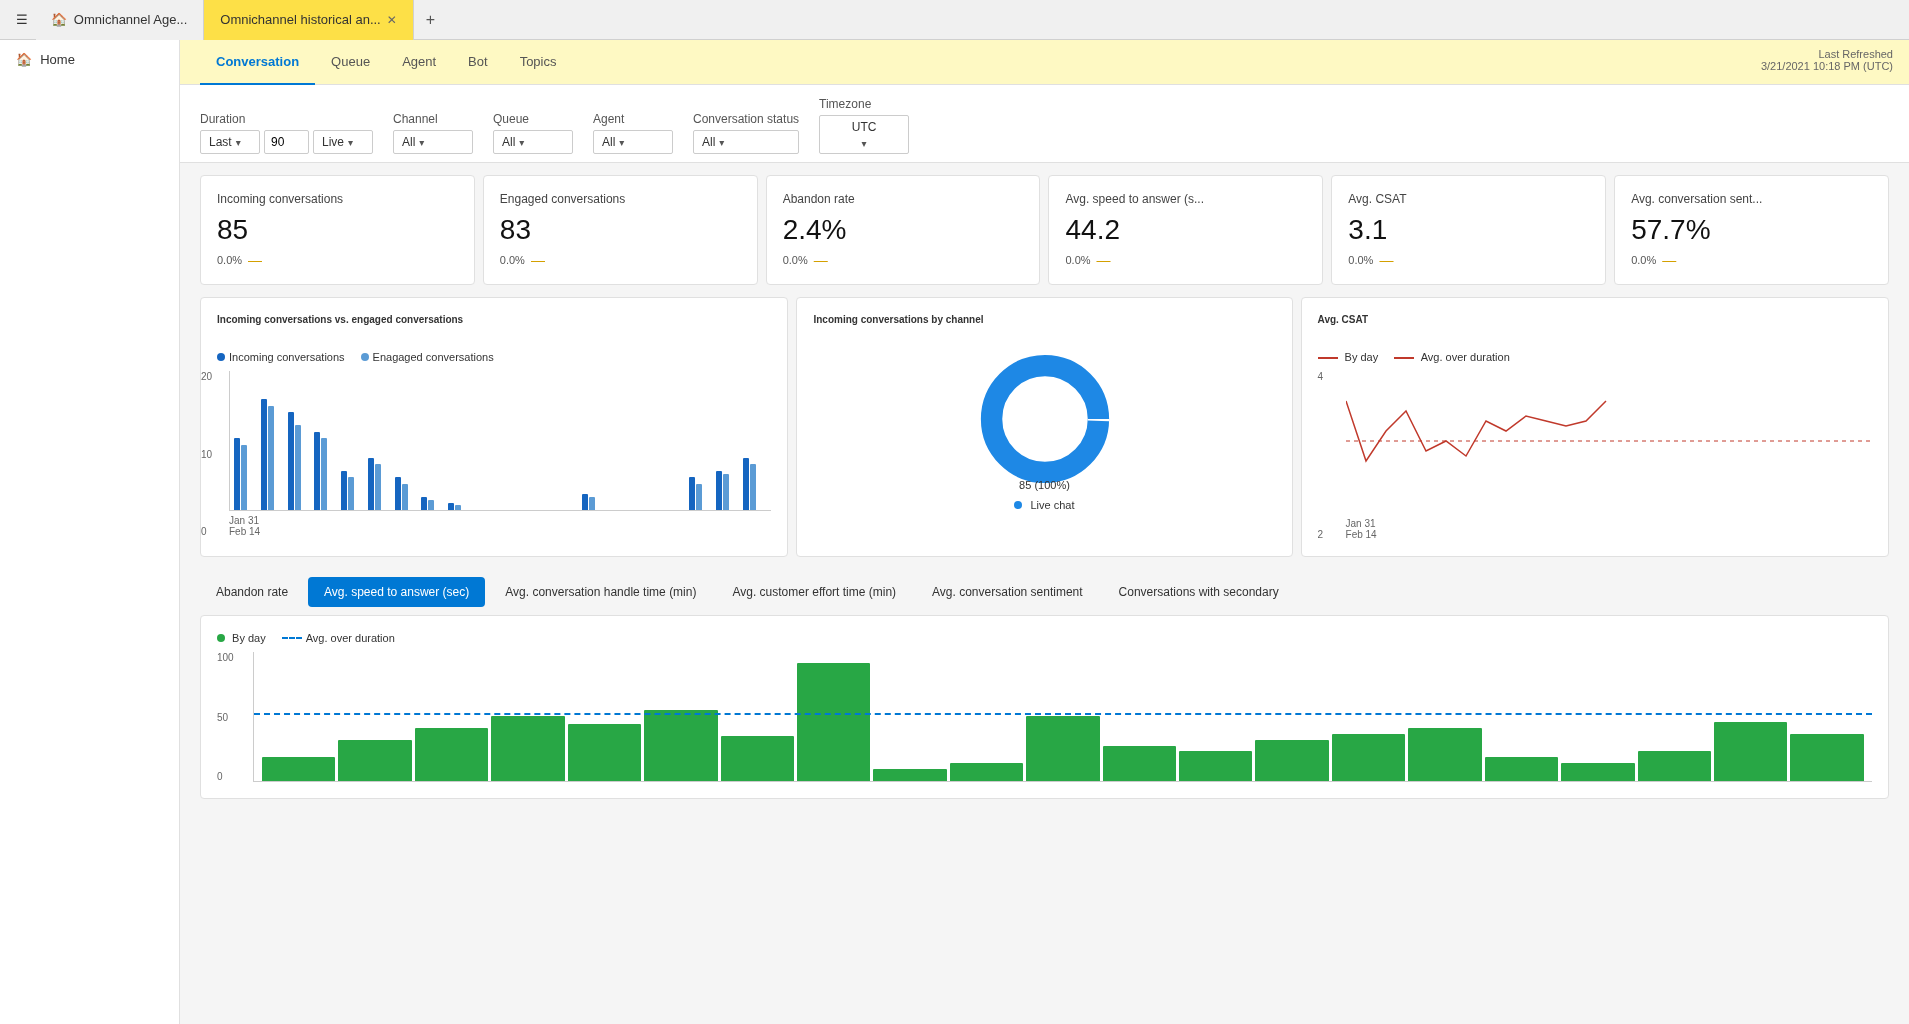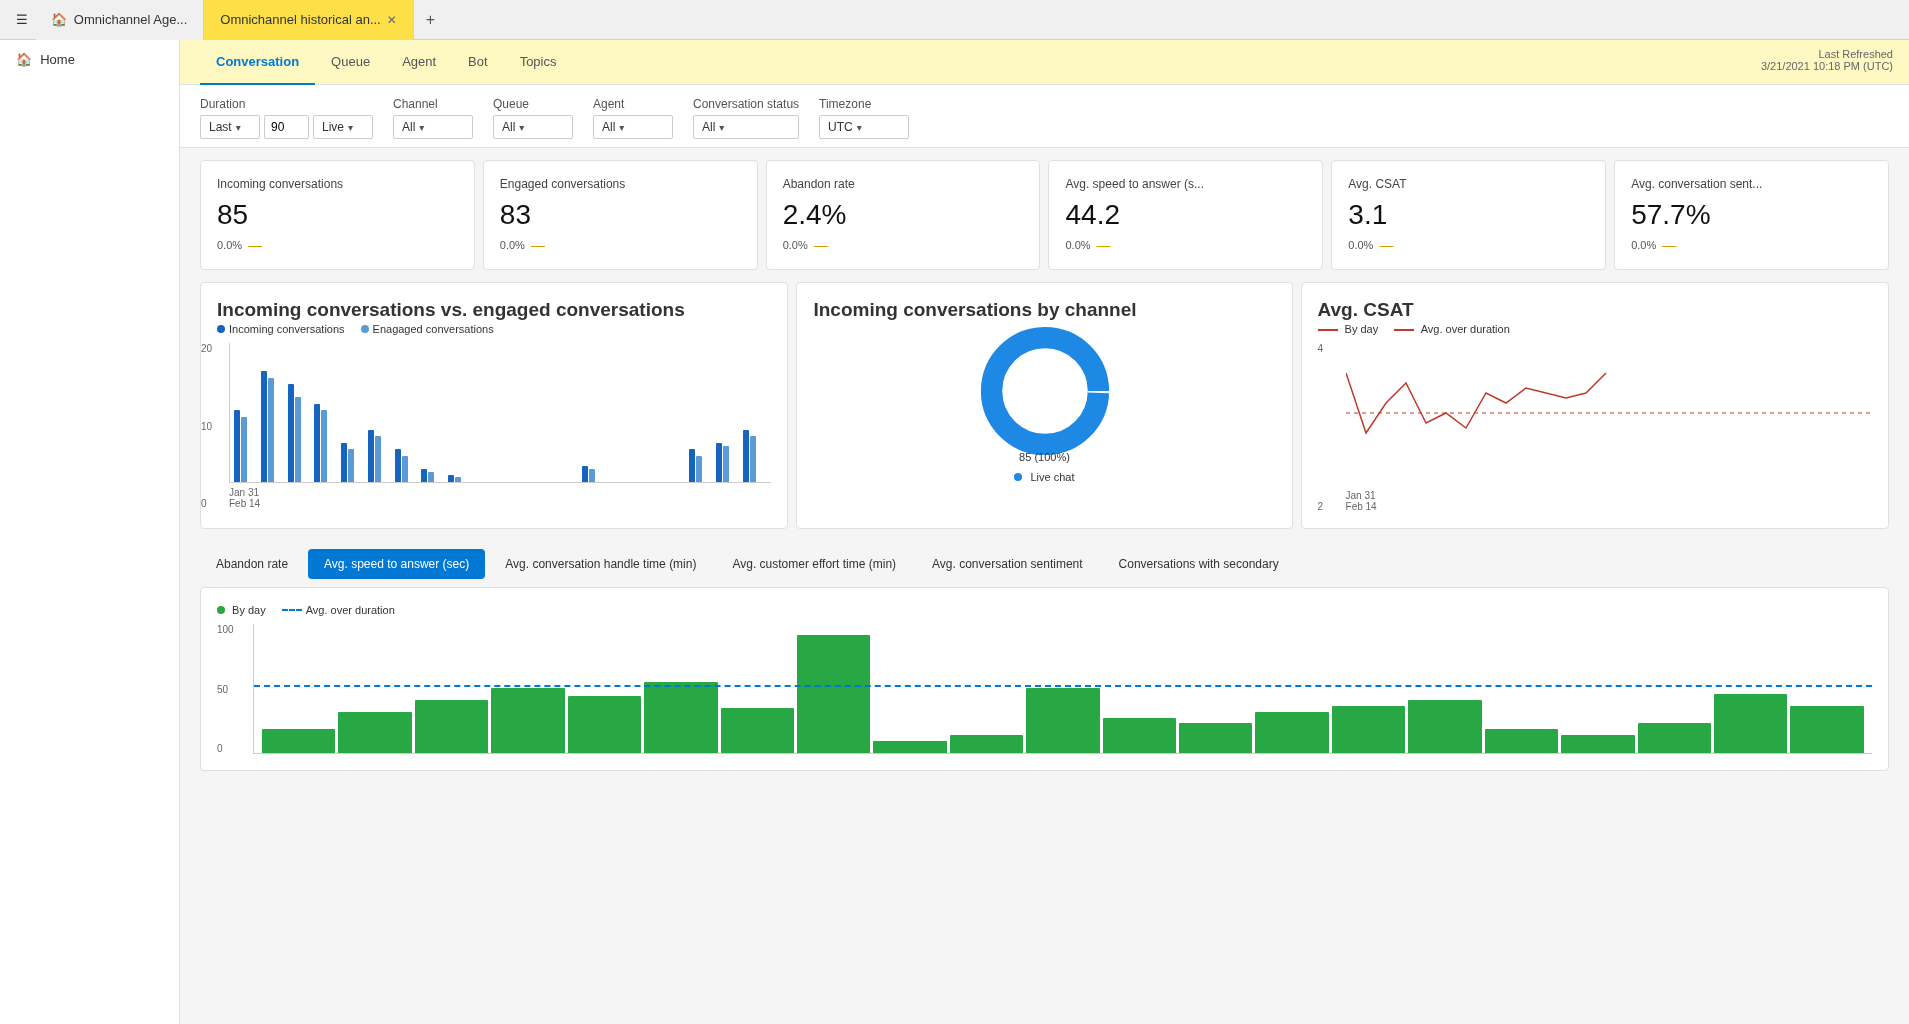--- a/index.html
+++ b/index.html
@@ -156,21 +156,21 @@
       padding: 0 20px 12px 20px;
     }
     .chart-card {
       background: #fff;
       border: 1px solid #e0e0e0;
       border-radius: 4px;
       padding: 16px;
       flex: 1;
       min-width: 0;
     }
-    .chart-title { font-size: 19px; font-weight: 600; margin-bottom: 2px; }
+    .chart-title { font-size: 10px; font-weight: 600; margin-bottom: 26px; }
     .chart-legend { display: flex; gap: 16px; margin-bottom: 8px; font-size: 11px; }
     .legend-dot { width: 8px; height: 8px; border-radius: 50%; display: inline-block; margin-right: 4px; }
 
     
     .bar-chart-area {
       position: relative;
       height: 140px;
       border-left: 1px solid #ccc;
       border-bottom: 1px solid #ccc;
       display: flex;
@@ -341,21 +341,21 @@
         <div class="filter-group">
           <div class="filter-label">Conversation status</div>
           <div class="filter-select" style="min-width:80px;">
             <span>All</span>
             <span class="chevron">▾</span>
           </div>
         </div>
 
         <div class="filter-group">
           <div class="filter-label">Timezone</div>
-          <div class="filter-select" style="min-width:90px;">
+          <div class="filter-select" style="min-width:90px;flex-direction:column;">
             <span>UTC</span>
             <span class="chevron">▾</span>
           </div>
         </div>
       </div>
     </div>
 
     <div class="kpi-row">
 
     <div class="kpi-card">

